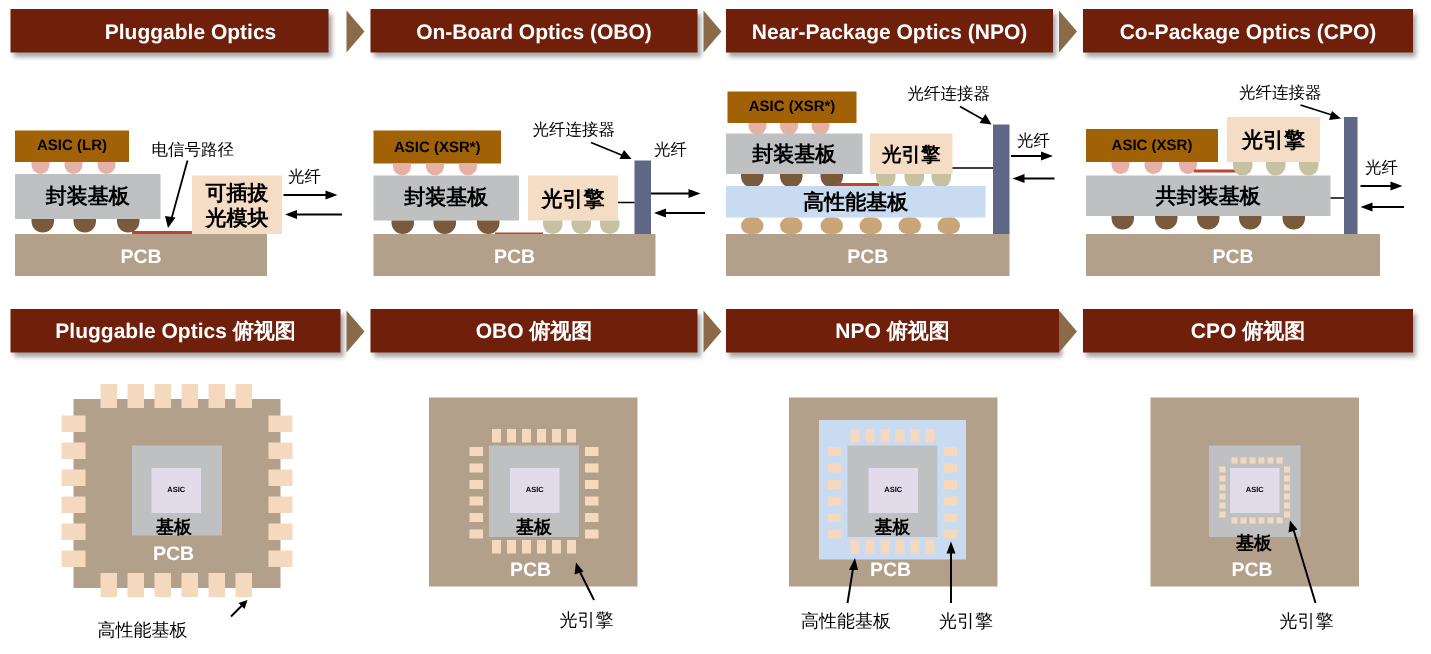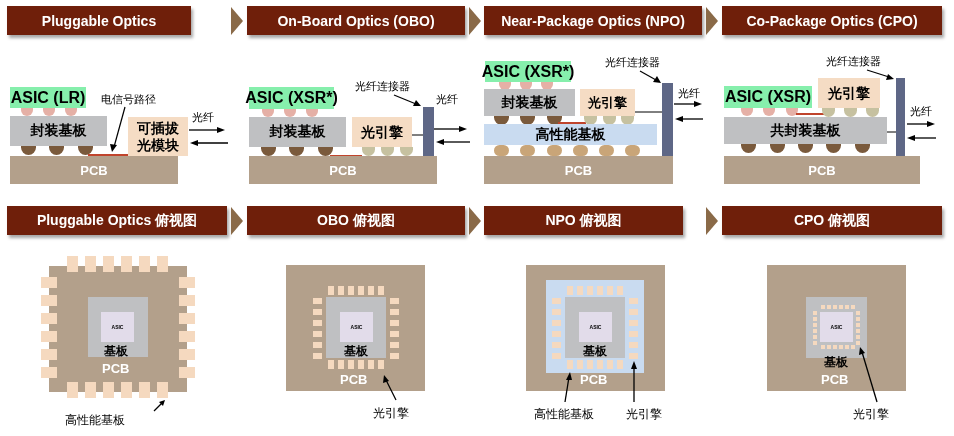--- a/index.html
+++ b/index.html
@@ -1,53 +1,53 @@
 <!DOCTYPE html>
 <html><head>
 <meta charset="utf-8">
 <style>
   html,body{margin:0;padding:0;}
   body{width:954px;height:436px;position:relative;background:#ffffff;overflow:hidden;font-family:"Liberation Sans","DejaVu Sans",sans-serif;}
   .abs{position:absolute;box-sizing:border-box;}
   .hdr{position:absolute;height:29px;background:#6f1f0a;color:#fff;font-weight:bold;font-size:14px;display:flex;align-items:center;justify-content:center;box-shadow:2px 3px 3px rgba(0,0,0,0.35);white-space:nowrap;}
   .chev{position:absolute;width:0;height:0;border-top:14px solid transparent;border-bottom:14px solid transparent;border-left:12px solid #8a6a48;}
-  .asic{background:#86efac;color:#000;font-weight:bold;font-size:16px;display:flex;align-items:center;justify-content:center;white-space:nowrap;}
+  .asic{background:#a16207;color:#000;font-weight:bold;font-size:10px;display:flex;align-items:center;justify-content:center;white-space:nowrap;}
   .sub{background:#bfc0c2;color:#000;font-weight:bold;font-size:14px;display:flex;align-items:center;justify-content:center;white-space:nowrap;}
   .pcb{background:#b3a08b;color:#fff;font-weight:bold;font-size:13px;display:flex;align-items:center;justify-content:center;}
   .oe{background:#f5dcc4;color:#000;font-weight:bold;font-size:14px;display:flex;align-items:center;justify-content:center;text-align:center;line-height:17px;white-space:nowrap;}
   .hp{background:#c9dbf0;color:#000;font-weight:bold;font-size:14px;display:flex;align-items:center;justify-content:center;}
   .conn{background:#5e6786;}
   .lbl{position:absolute;font-size:11px;color:#000;white-space:nowrap;}
   .ball-s{position:absolute;width:12px;height:8px;border-radius:0 0 6px 6px;background:#e5b0a6;}
   .ball-b{position:absolute;width:15px;height:9px;border-radius:0 0 8px 8px;background:#7a5a3c;}
   .ball-o{position:absolute;width:13px;height:9px;border-radius:0 0 7px 7px;background:#c6c1a0;}
   .ball-n{position:absolute;width:15px;height:11px;border-radius:8px;background:#c9a578;}
   .trace{position:absolute;height:2px;background:#c0442c;}
   svg{position:absolute;overflow:visible;}
   .pad{position:absolute;background:#f5d9bf;}
   .tiny{font-size:5px;font-weight:bold;color:#000;display:flex;align-items:center;justify-content:center;}
   .tv-sub-lbl{position:absolute;font-size:12px;font-weight:bold;color:#000;}
   .tv-pcb-lbl{position:absolute;font-size:13px;font-weight:bold;color:#fff;}
 </style>
 </head>
 <body>
 
-<div class="hdr" style="left:7px;top:6px;width:184px;">Pluggable Optics</div>
+<div class="hdr" style="left:7px;top:6px;width:184px;padding-left:28px;">Pluggable Optics</div>
 <div class="chev" style="left:231px;top:7px;"></div>
 <div class="hdr" style="left:247px;top:6px;width:218px;">On-Board Optics (OBO)</div>
 <div class="chev" style="left:469px;top:7px;"></div>
 <div class="hdr" style="left:484px;top:6px;width:218px;">Near-Package Optics (NPO)</div>
 <div class="chev" style="left:706px;top:7px;"></div>
 <div class="hdr" style="left:722px;top:6px;width:220px;">Co-Package Optics (CPO)</div>
 
 <div class="hdr" style="left:7px;top:206px;width:220px;">Pluggable Optics 俯视图</div>
 <div class="chev" style="left:231px;top:207px;"></div>
 <div class="hdr" style="left:247px;top:206px;width:218px;">OBO 俯视图</div>
 <div class="chev" style="left:469px;top:207px;"></div>
-<div class="hdr" style="left:484px;top:206px;width:199px;">NPO 俯视图</div>
+<div class="hdr" style="left:484px;top:206px;width:222px;">NPO 俯视图</div>
 <div class="chev" style="left:706px;top:207px;"></div>
 <div class="hdr" style="left:722px;top:206px;width:220px;">CPO 俯视图</div>
 
 <div>
   <div class="abs asic" style="left:10px;top:87px;width:76px;height:21px;">ASIC (LR)</div>
   <div class="ball-s" style="left:21px;top:108px;"></div>
   <div class="ball-s" style="left:43px;top:108px;"></div>
   <div class="ball-s" style="left:65px;top:108px;"></div>
   <div class="abs sub" style="left:10px;top:116px;width:97px;height:30px;">封装基板</div>
   <div class="ball-b" style="left:21px;top:146px;"></div>

